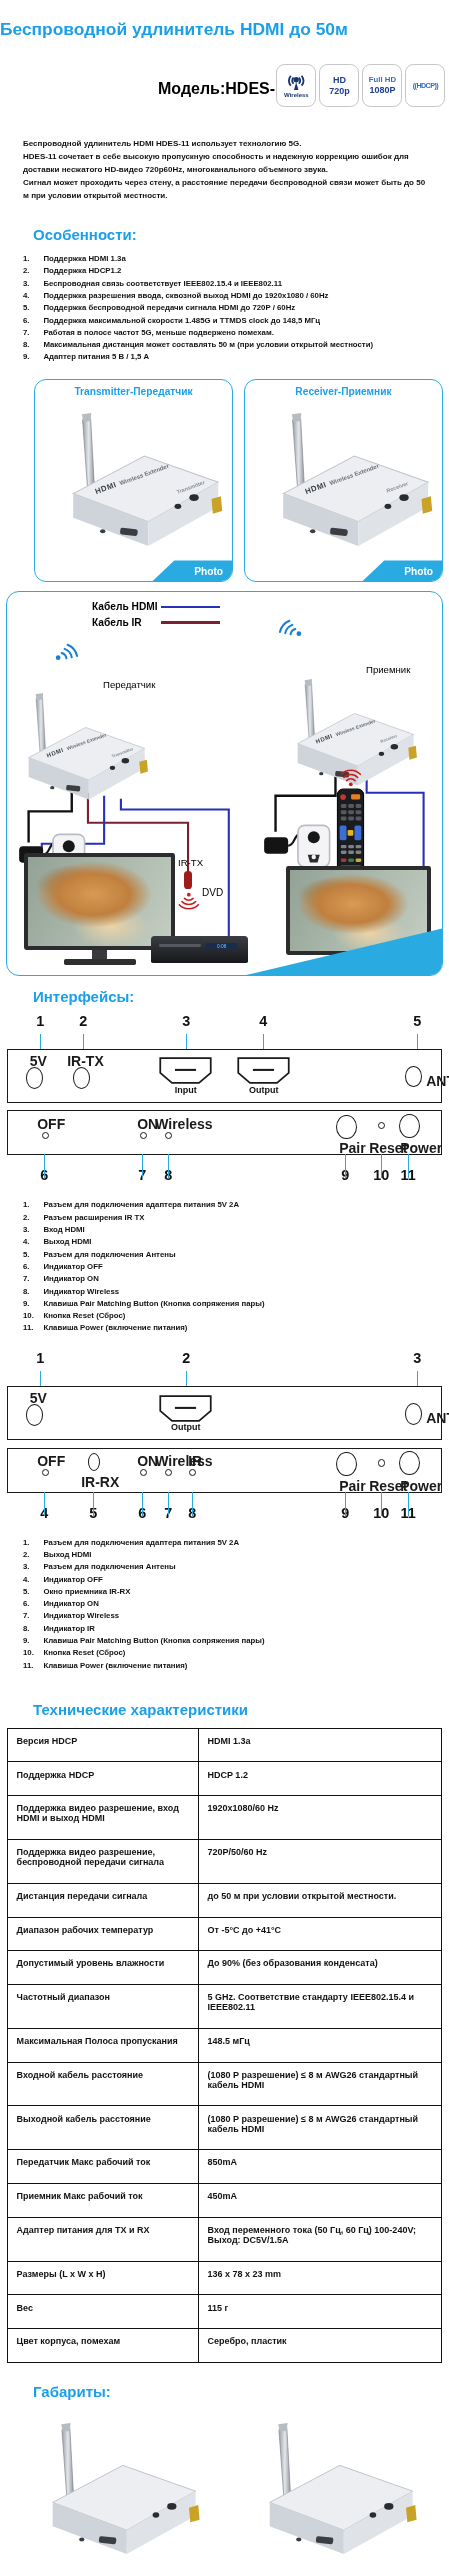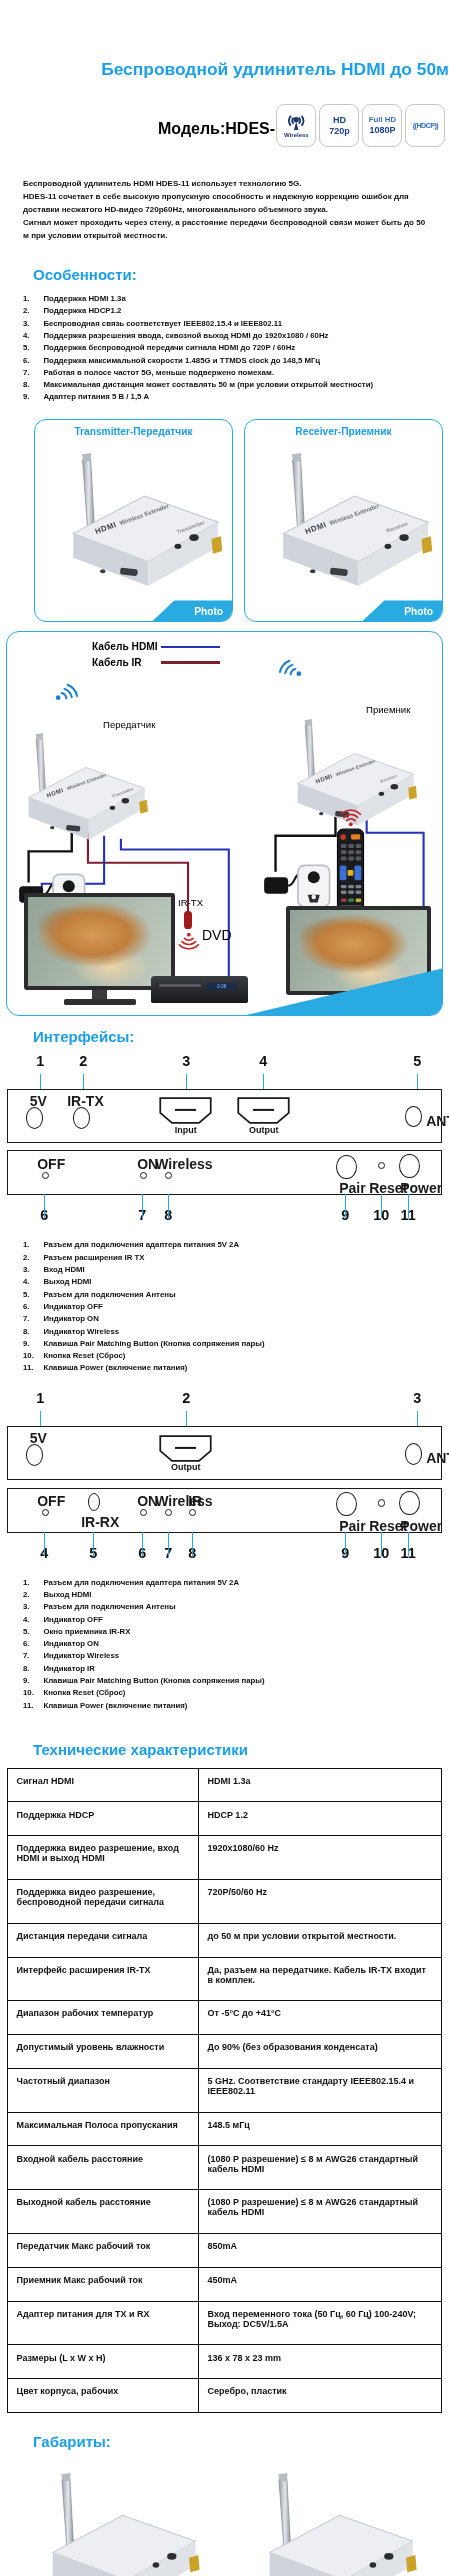--- a/index.html
+++ b/index.html
@@ -1,18 +1,18 @@
 <!DOCTYPE html>
 <html style="font-size:9.6px"><head>
 <meta charset="utf-8">
 <style>
   html,body{margin:0;padding:0;background:#ffffff;}
   body{width:449px;font-family:"Liberation Sans",sans-serif;color:#111;position:relative;}
   
-  .page-title{padding-top:19px;text-align:right;color:#1b9fe8;font-size:17.4px;font-weight:700;margin-top:40px;}
+  .page-title{padding-top:19px;text-align:left;color:#1b9fe8;font-size:17.4px;font-weight:700;}
   .model-row{position:relative;height:55px;margin-top:23px;}
   .model-label{position:absolute;left:158px;top:17px;font-size:16px;font-weight:700;color:#000;}
   .badges{position:absolute;right:3.6px;top:1.2px;display:flex;gap:3px;}
   .badge{width:38px;height:41px;border:1.2px solid #c6c6c6;border-radius:8.4px;background:#fff;
          display:flex;flex-direction:column;align-items:center;justify-content:center;}
   .badge .b1{color:#1d3f8f;font-weight:700;font-size:9px;line-height:1.15;}
   .badge .b1light{color:#3a6fb5;font-weight:700;font-size:7.8px;line-height:1.15;}
   .badge .wl{color:#17366e;font-weight:700;font-size:6px;margin-top:0.6px;}
   .badge .hdcp{color:#2b6fc2;font-weight:700;font-size:7.2px;letter-spacing:-0.6px;}
   
@@ -343,21 +343,21 @@
       </svg>
   </span>
 
   <div class="dg-label" style="left:171px;top:265px;">IR-TX</div>
   <div class="irtx-emit" style="left:177px;top:279px;"></div>
   <span style="position:absolute;left:171px;top:300px;">
     <svg width="21.6" height="18" viewBox="0 0 40 34">
         <use href="#ir-arcs"></use>
       </svg>
   </span>
-  <div class="dg-label" style="left:195px;top:295px;font-size:14px;">DVD</div>
+  <div class="dg-label" style="left:195px;top:295px;font-size:10px;">DVD</div>
 
   <div class="tvset" style="left:17px;top:261px;">
     <div class="tv-screen" style="width:143px;height:89px;"></div>
     <div class="tv-neck"></div>
     <div class="tv-base"></div>
   </div>
   <div class="tvset" style="left:279px;top:274px;">
     <div class="tv-screen" style="width:137px;height:81px;"></div>
     <div class="tv-neck"></div>
     <div class="tv-base"></div>
@@ -570,42 +570,38 @@
     <div class="num-row">
     <span class="n">11.</span>
     <span>Клавиша Power (включение питания)</span>
   </div>
   </div>
 
 <div class="sec-h" style="margin-top:29px;">Технические характеристики</div>
 <table class="specs">
   <tbody>
       <tr>
-      <td class="p">Сигнал HDMI</td>
+      <td class="p">Версия HDCP</td>
       <td>HDMI 1.3a</td>
     </tr>
       <tr>
       <td class="p">Поддержка HDCP</td>
       <td>HDCP 1.2</td>
     </tr>
       <tr>
       <td class="p">Поддержка видео разрешение, вход HDMI  и выход HDMI</td>
       <td>1920x1080/60 Hz</td>
     </tr>
       <tr>
       <td class="p">Поддержка  видео разрешение, беспроводной передачи сигнала</td>
       <td>720P/50/60 Hz</td>
     </tr>
       <tr>
       <td class="p">Дистанция передачи сигнала</td>
       <td>до 50 м при условии открытой местности.</td>
-    </tr>
-      <tr>
-      <td class="p">Интерфейс расширения IR-TX</td>
-      <td>Да, разъем на передатчике. Кабель IR-TX входит в комплек.</td>
     </tr>
       <tr>
       <td class="p">Диапазон рабочих температур</td>
       <td>От -5°C до  +41°C</td>
     </tr>
       <tr>
       <td class="p">Допустимый уровень влажности</td>
       <td>До 90% (без образования конденсата)</td>
     </tr>
       <tr>
@@ -635,21 +631,25 @@
       <tr>
       <td class="p">Адаптер питания для TX и RX</td>
       <td>Вход переменного тока (50 Гц, 60 Гц) 100-240V;
 Выход: DC5V/1.5A</td>
     </tr>
       <tr>
       <td class="p">Размеры (L x W x H)</td>
       <td>136 x 78 x 23 mm</td>
     </tr>
       <tr>
-      <td class="p">Цвет корпуса, рабочих</td>
+      <td class="p">Вес</td>
+      <td>115 г</td>
+    </tr>
+      <tr>
+      <td class="p">Цвет корпуса, помехам</td>
       <td>Серебро, пластик</td>
     </tr>
     </tbody>
 </table>
 
 <div class="sec-h" style="margin-top:20.4px;">Габариты:</div>
 <div class="dims-row">
   <div class="dim-fig">
     <div class="device" style="left:35px;top:10.8px;">
       <svg width="159" height="139" viewBox="0 0 240 210">

